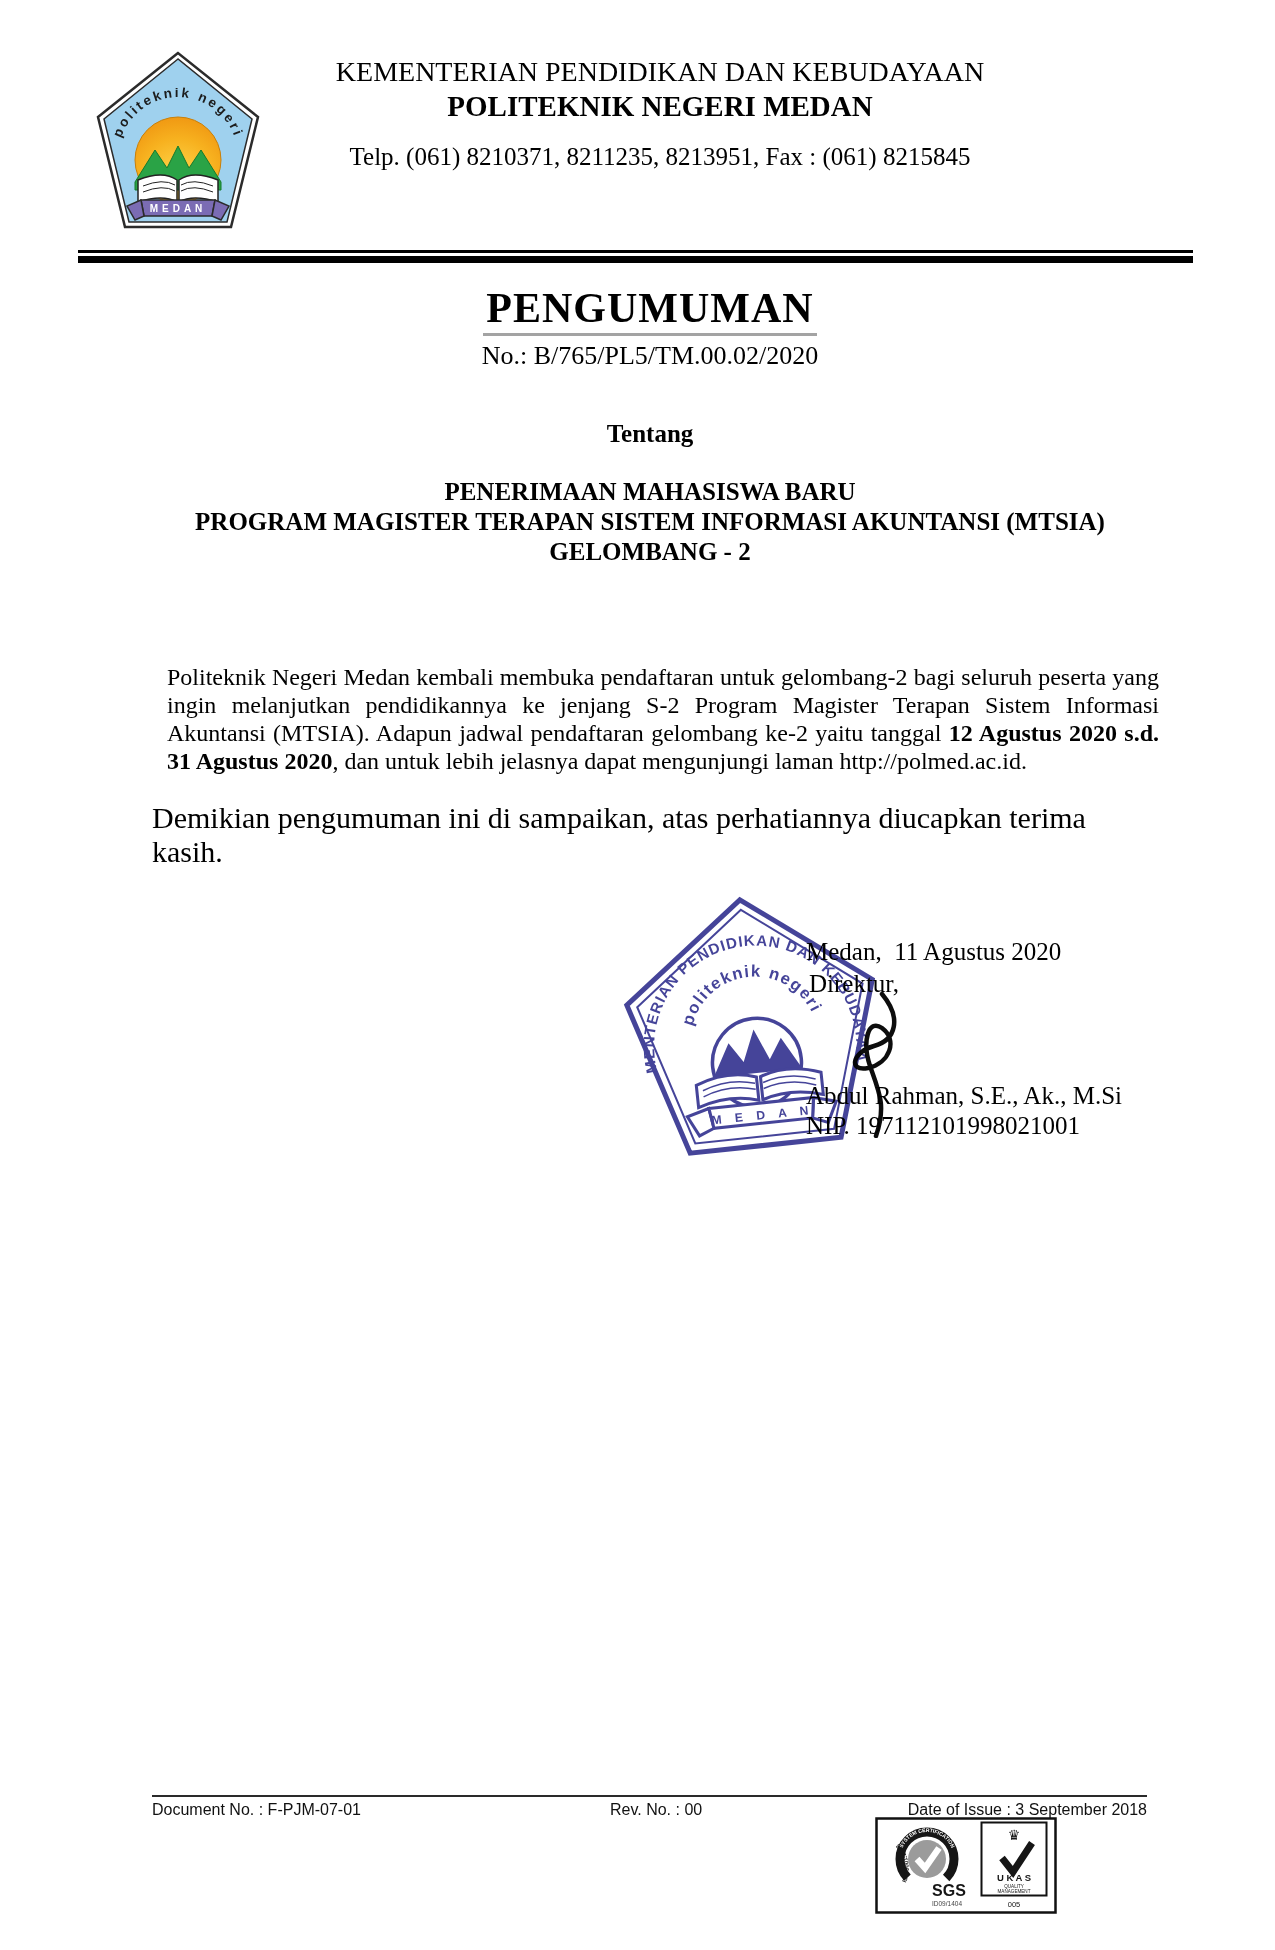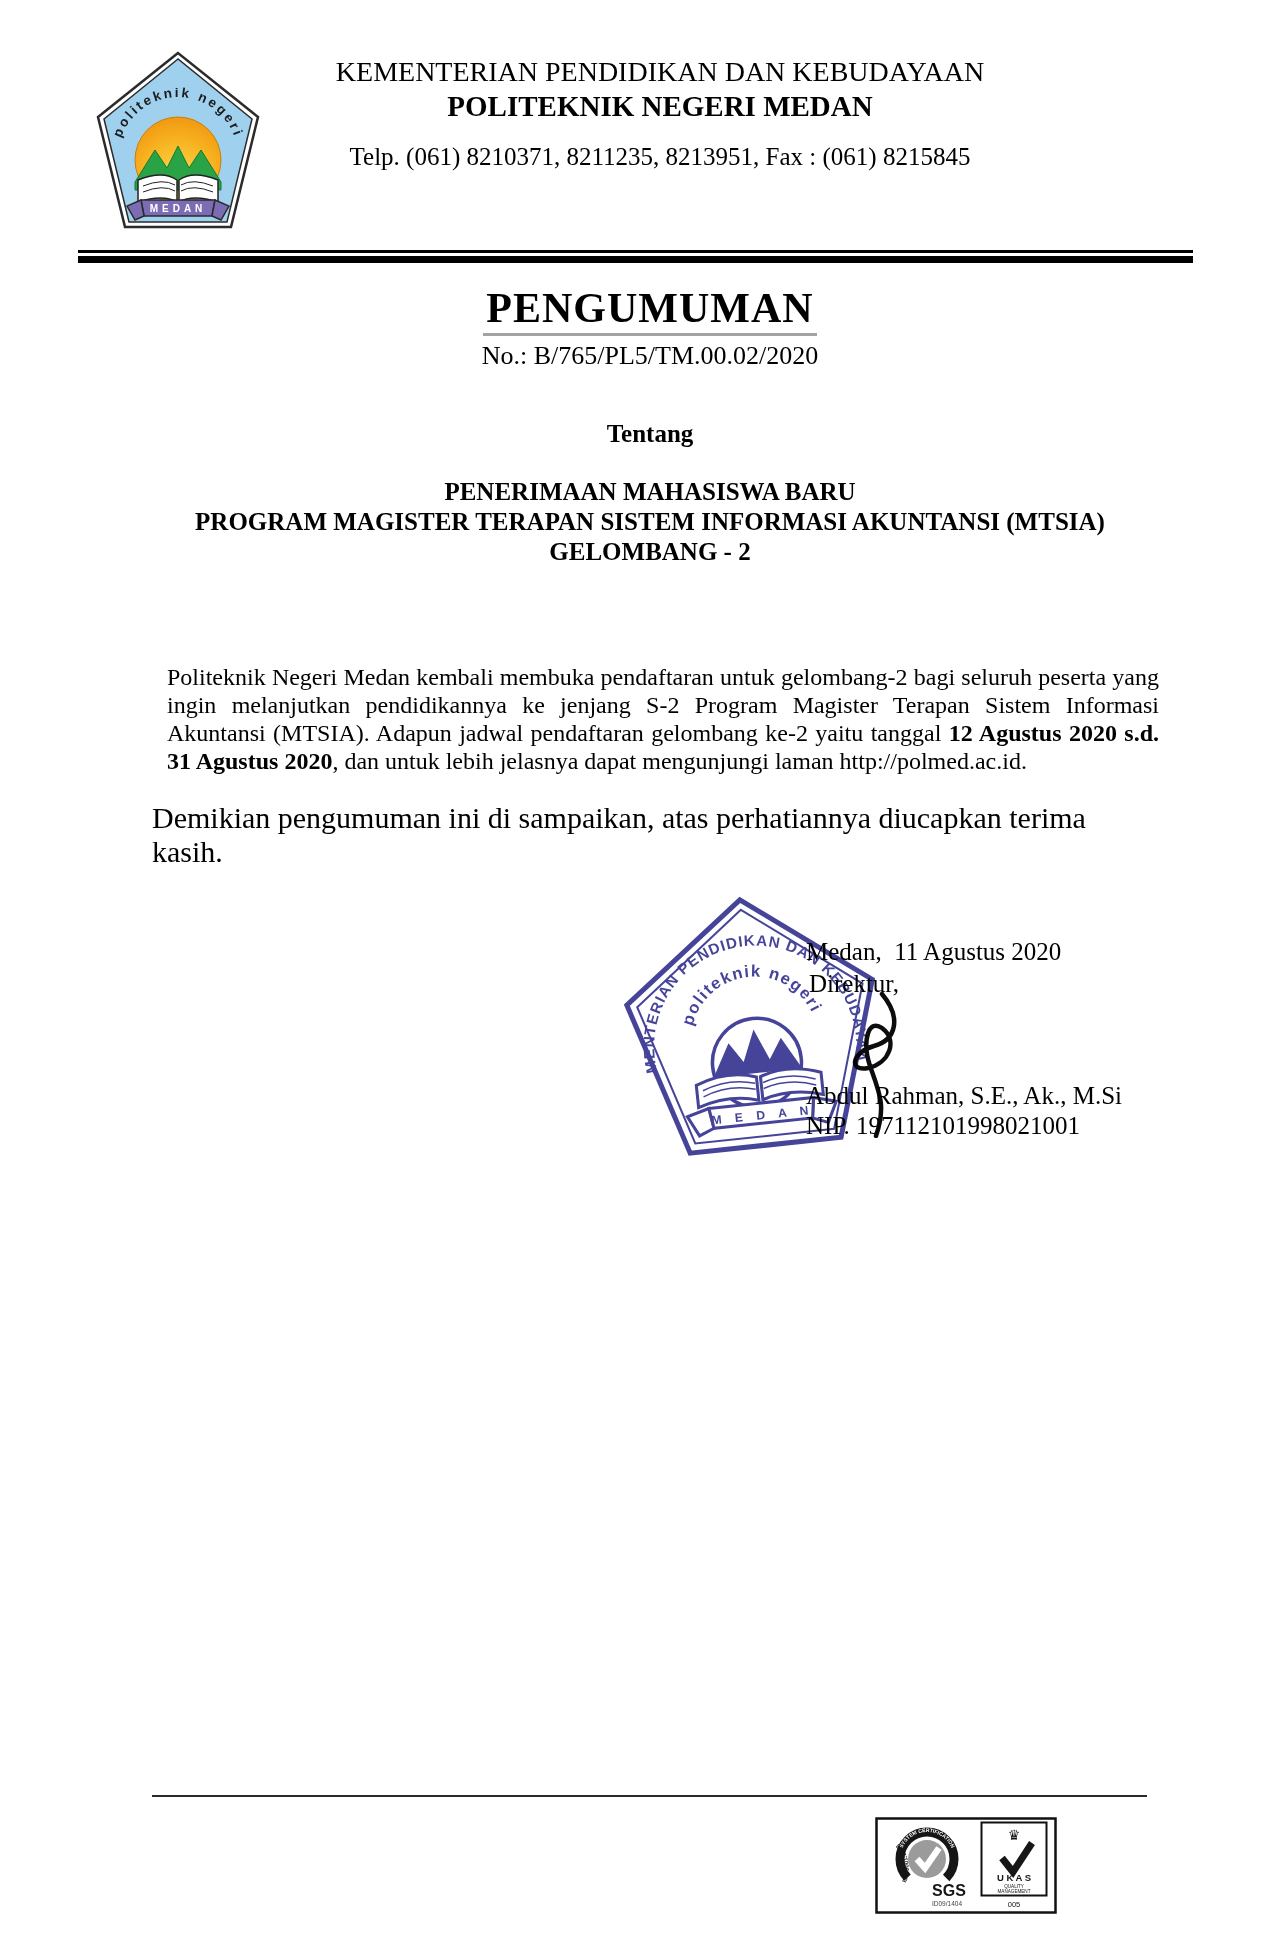--- a/index.html
+++ b/index.html
@@ -139,20 +139,25 @@
         <textPath href="#stampInnerArc" startOffset="50%" text-anchor="middle">politeknik negeri</textPath>
       </text>
     </g>
   </svg>
 
   <svg class="handsign" viewBox="0 0 120 150" aria-hidden="true">
     <path d="M 64,6 C 84,30 78,52 56,58 C 34,64 30,84 50,80 C 72,75 80,52 64,40 C 50,30 44,54 52,78 C 62,106 68,118 58,148" fill="none" stroke="#0d0d0d" stroke-width="4.5" stroke-linecap="round"></path>
   </svg>
 
   <div class="footer-rule"></div>
+  <div class="footer-row">
+    <span class="f-doc">Document No. : F-PJM-07-01</span>
+    <span class="f-rev">Rev. No. : 00</span>
+    <span class="f-date">Date of Issue : 3 September 2018</span>
+  </div>
 
   <svg class="certbox" viewBox="0 0 182 98" aria-hidden="true">
     <defs>
       <path id="sgsTopArc" d="M 28.6,55.5 A 27,27 0 1 1 75.4,55.5" fill="none"></path>
       <path id="isoArc" d="M 28.9,69.6 A 36,36 0 0 0 20.8,24" fill="none"></path>
     </defs>
     <rect x="1.5" y="1.5" width="179" height="94" fill="#ffffff" stroke="#111" stroke-width="2.5"></rect>
 
     <g>
       <circle cx="52" cy="42" r="27" fill="none" stroke="#161616" stroke-width="9" stroke-dasharray="21 43 106 0"></circle>

